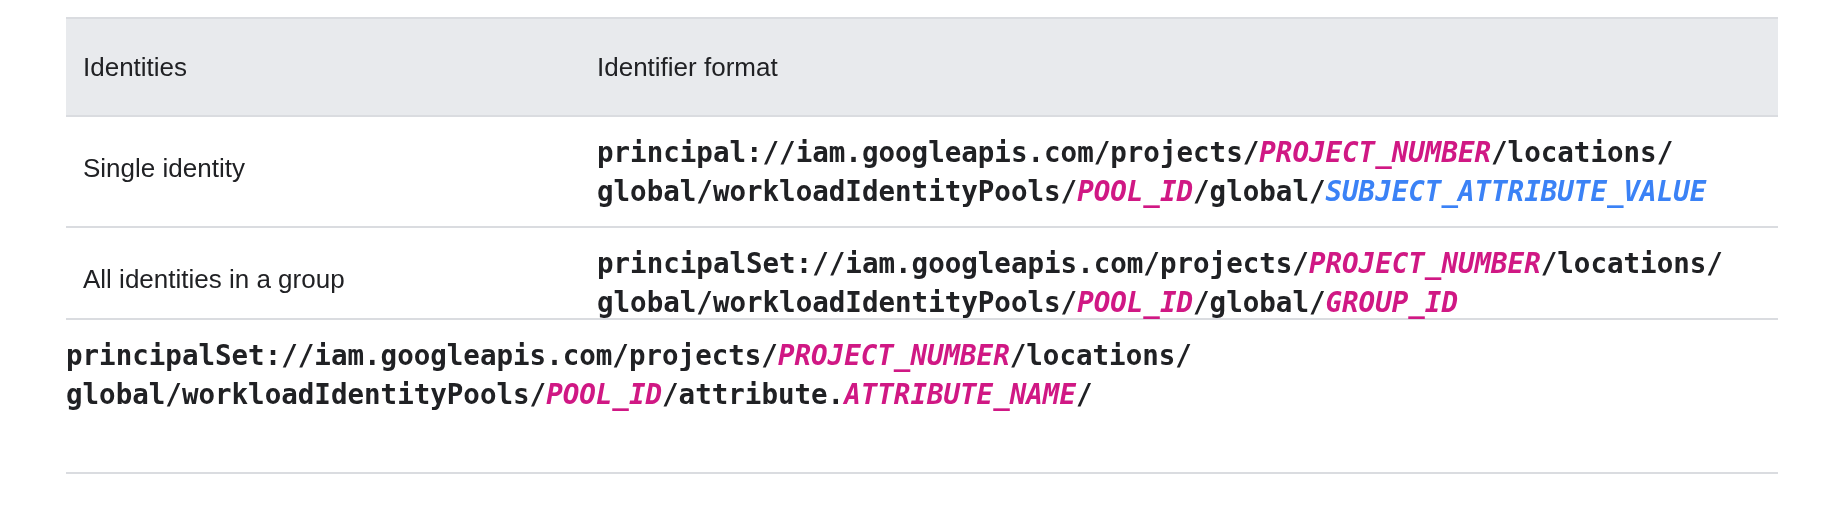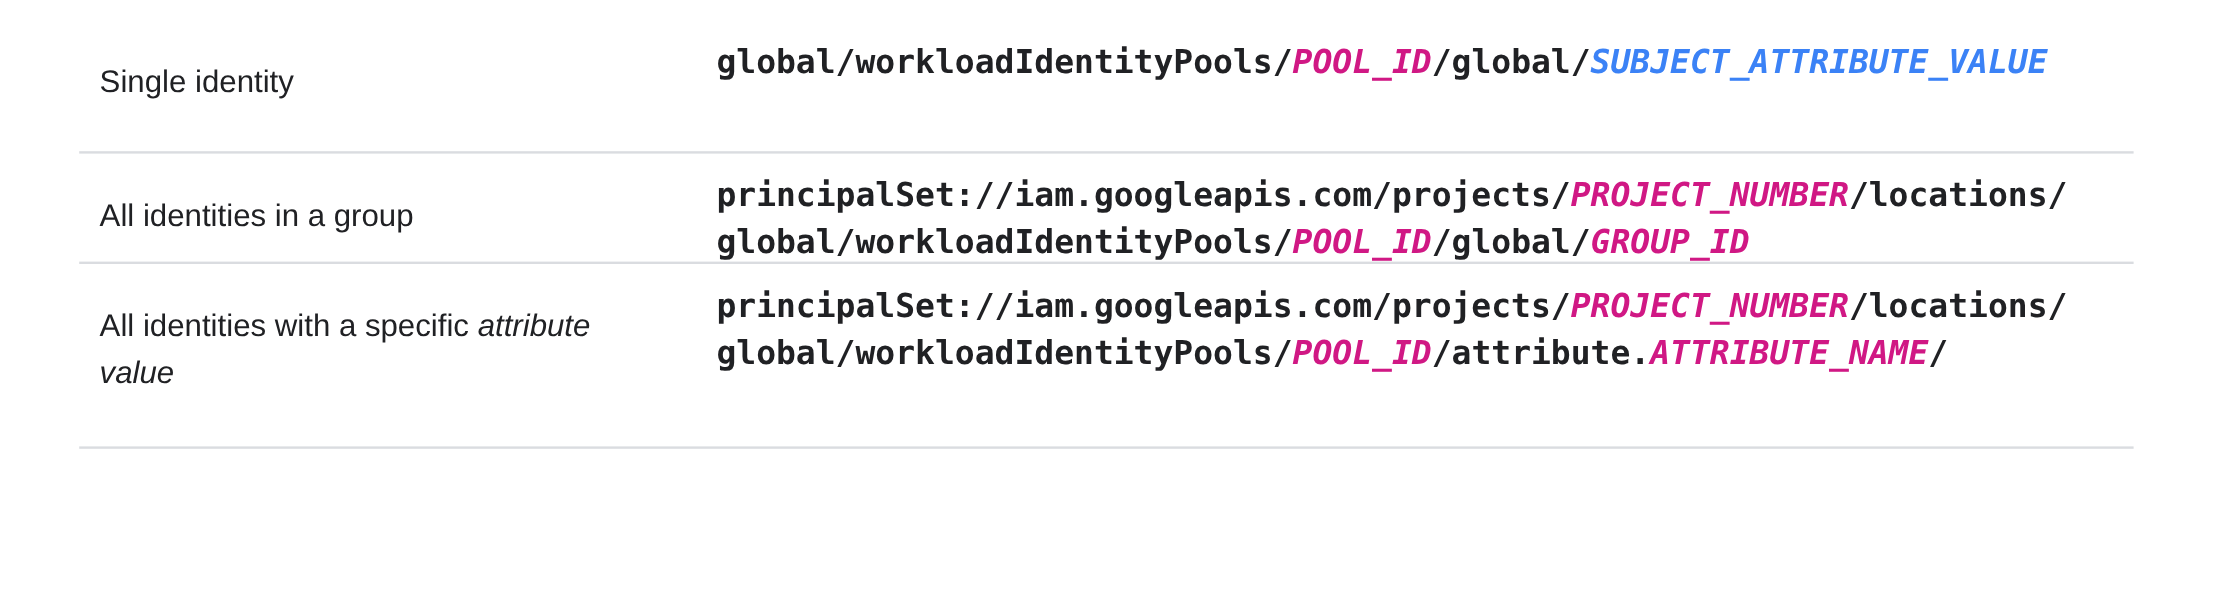--- a/index.html
+++ b/index.html
@@ -17,42 +17,48 @@
              font-size: 27.5px; line-height: 39px; padding-top: 16px; padding-bottom: 17px; color: #202124;
              letter-spacing: 0px; }
   .row .c2 .var { color: #d01884; font-style: italic; }
   .row .c1 em { font-style: italic; }
   .line { display: block; white-space: pre; }
 </style>
 </head>
 <body>
 
 <div class="table">
+  <div class="hdr">
+    <div class="c1">
+      <span>Identities</span>
+    </div>
+    <div class="c2">
+      <span>Identifier format</span>
+    </div>
+  </div>
 
   <div class="row" style="height:111px">
     <div class="c1">
       <span>Single identity</span><em></em>
     </div>
     <div class="c2">
+        <span class="line"><span>principal://iam.googleapis.com/projects/</span><span class="var" style="color: rgb(208, 24, 132);">PROJECT_NUMBER</span><span>/locations/</span></span>
         <span class="line"><span>global/workloadIdentityPools/</span><span class="var" style="color: rgb(208, 24, 132);">POOL_ID</span><span>/global/</span><span class="var" style="color: #3b82f6;">SUBJECT_ATTRIBUTE_VALUE</span></span>
       </div>
   </div>
 
   <div class="row" style="height:92px">
     <div class="c1">
       <span>All identities in a group</span><em></em>
     </div>
     <div class="c2">
         <span class="line"><span>principalSet://iam.googleapis.com/projects/</span><span class="var" style="color: rgb(208, 24, 132);">PROJECT_NUMBER</span><span>/locations/</span></span>
         <span class="line"><span>global/workloadIdentityPools/</span><span class="var" style="color: rgb(208, 24, 132);">POOL_ID</span><span>/global/</span><span class="var" style="color: rgb(208, 24, 132); text-align: right;">GROUP_ID</span></span>
       </div>
   </div>
 
   <div class="row" style="height:154px">
-    <div class="c1" style="padding-right:40px">
-      <span>All identities with a specific </span><em>attribute value</em>
-    </div>
     <div class="c2">
         <span class="line"><span>principalSet://iam.googleapis.com/projects/</span><span class="var" style="color: rgb(208, 24, 132);">PROJECT_NUMBER</span><span>/locations/</span></span>
         <span class="line"><span>global/workloadIdentityPools/</span><span class="var" style="color: rgb(208, 24, 132);">POOL_ID</span><span>/attribute.</span><span class="var" style="color: rgb(208, 24, 132); margin-top: 27px;">ATTRIBUTE_NAME</span><span>/</span></span>
       </div>
   </div>
 </div>
 
 </body></html>

